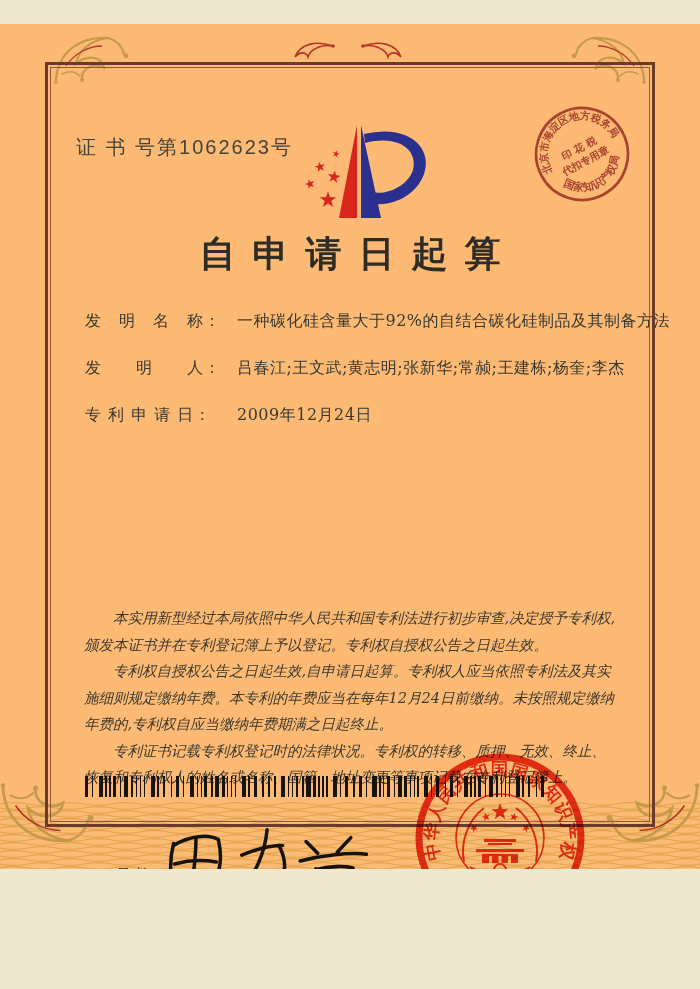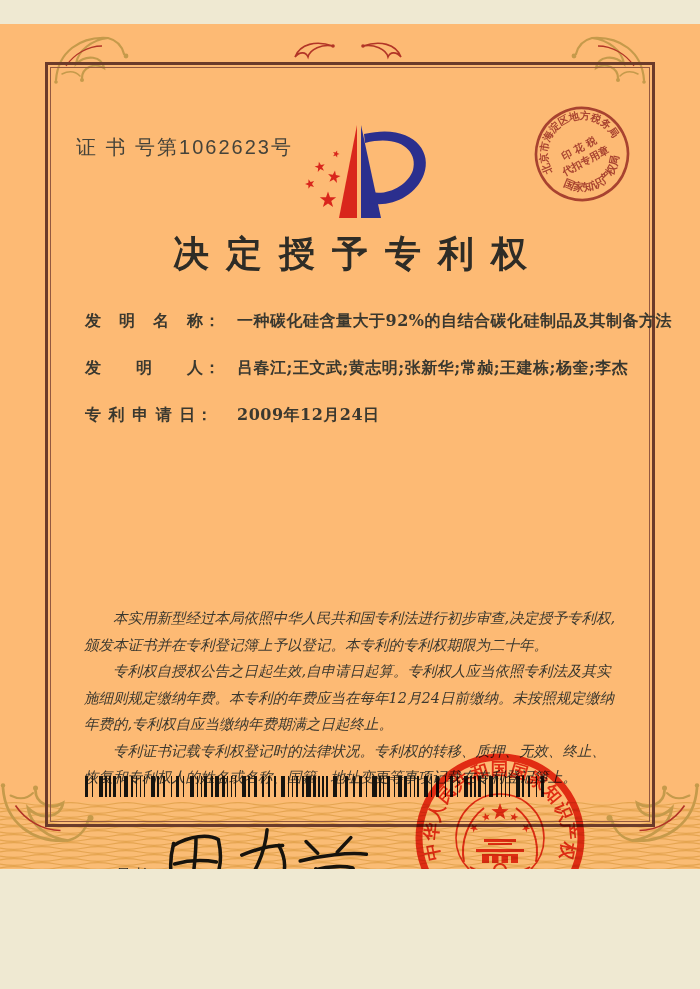--- a/index.html
+++ b/index.html
@@ -22,21 +22,21 @@
   .orn{position:absolute;top:14px;z-index:2;}
   .orn-l{left:292px;}
   .orn-r{left:360px;transform:scaleX(-1);}
   
   .certno{position:absolute;left:76px;top:110px;z-index:5;font-size:20px;letter-spacing:2px;
           color:#45433a;font-family:"Liberation Sans","DejaVu Sans",sans-serif;}
   .logo{position:absolute;left:284px;top:97px;width:150px;height:105px;z-index:5;}
   .title{position:absolute;left:0;right:0;top:206px;text-align:center;z-index:5;
          font-size:36px;font-weight:bold;letter-spacing:17px;text-indent:17px;color:#2e2c26;}
   .fields{position:absolute;left:85px;top:287px;width:545px;z-index:5;}
-  .row{height:47px;font-size:16px;color:#3a382f;white-space:nowrap;font-weight:bold;}
+  .row{height:47px;font-size:16px;color:#3a382f;white-space:nowrap;}
   .row .lab{display:inline-block;width:152px;white-space:pre;letter-spacing:1px;}
   .row .val{letter-spacing:0.5px;}
   .bodytext{position:absolute;left:84px;top:581px;width:534px;z-index:5;
             font-size:14.5px;line-height:26.5px;color:#3b382f;font-style:italic;}
   .bodytext p{margin:0;text-indent:2em;}
   .barcode{position:absolute;left:85px;top:752px;width:472px;height:21px;z-index:5;
            display:flex;align-items:stretch;}
   .barcode b{display:block;flex:none;height:100%;background:#17140f;}
   .sig-label{position:absolute;left:116px;top:842px;z-index:6;font-size:14px;
              letter-spacing:5px;color:#2b2822;}
@@ -194,36 +194,36 @@
     <path d="M80,13 C126,2 149,28 140,53 C132,76 105,87 85,82 L87,71 C104,75 124,64 129,49 C134,31 117,13 81,22 Z" fill="#2b2f8e"></path>
     <g fill="#d9261c">
       <polygon points="53.1,29.6 53.2,32.1 55.6,32.9 53.2,33.8 53.2,36.4 51.6,34.4 49.1,35.2 50.6,33.0 49.1,30.9 51.5,31.6"></polygon>
       <polygon points="34.9,40.7 36.9,44.0 40.7,43.3 38.1,46.2 40.0,49.7 36.4,48.1 33.8,50.9 34.1,47.1 30.6,45.4 34.4,44.5"></polygon>
       <polygon points="51.0,49.5 51.9,54.1 56.5,54.9 52.4,57.2 53.0,61.9 49.6,58.6 45.4,60.7 47.4,56.4 44.1,53.0 48.8,53.7"></polygon>
       <polygon points="24.5,58.2 26.6,61.1 30.1,60.1 28.0,63.0 30.0,66.0 26.6,64.9 24.4,67.7 24.4,64.2 21.0,62.9 24.4,61.8"></polygon>
       <polygon points="44.0,70.4 46.0,76.2 52.2,76.3 47.3,80.1 49.1,86.0 44.0,82.4 38.9,86.0 40.7,80.1 35.8,76.3 42.0,76.2"></polygon>
     </g>
   </svg>
 
-  <div class="title">决定授予专利权</div>
+  <div class="title">自申请日起算</div>
 
   <div class="fields">
     <div class="row">
       <span class="lab">发　明　名　称：</span><span class="val">一种碳化硅含量大于92%的自结合碳化硅制品及其制备方法</span>
     </div>
     <div class="row">
       <span class="lab">发　　明　　人：</span><span class="val">吕春江;王文武;黄志明;张新华;常赪;王建栋;杨奎;李杰</span>
     </div>
     <div class="row">
       <span class="lab">专 利 申 请 日：</span><span class="val">2009年12月24日</span>
     </div>
   </div>
 
   <div class="bodytext">
-    <p>本实用新型经过本局依照中华人民共和国专利法进行初步审查,决定授予专利权,颁发本证书并在专利登记簿上予以登记。本专利的专利权期限为二十年。</p>
+    <p>本实用新型经过本局依照中华人民共和国专利法进行初步审查,决定授予专利权,颁发本证书并在专利登记簿上予以登记。专利权自授权公告之日起生效。</p>
     <p>专利权自授权公告之日起生效,自申请日起算。专利权人应当依照专利法及其实施细则规定缴纳年费。本专利的年费应当在每年12月24日前缴纳。未按照规定缴纳年费的,专利权自应当缴纳年费期满之日起终止。</p>
     <p>专利证书记载专利权登记时的法律状况。专利权的转移、质押、无效、终止、恢复和专利权人的姓名或名称、国籍、地址变更等事项记载在专利登记簿上。</p>
   </div>
 
   <div class="barcode">
       <b style="width: 2.8px; margin-right: 4px;"></b>
       <b style="width: 1.4px; margin-right: 5.5px;"></b>
       <b style="width: 4.2px; margin-right: 2.5px;"></b>
       <b style="width: 1.4px; margin-right: 2.5px;"></b>
       <b style="width: 1.4px; margin-right: 2.5px;"></b>

